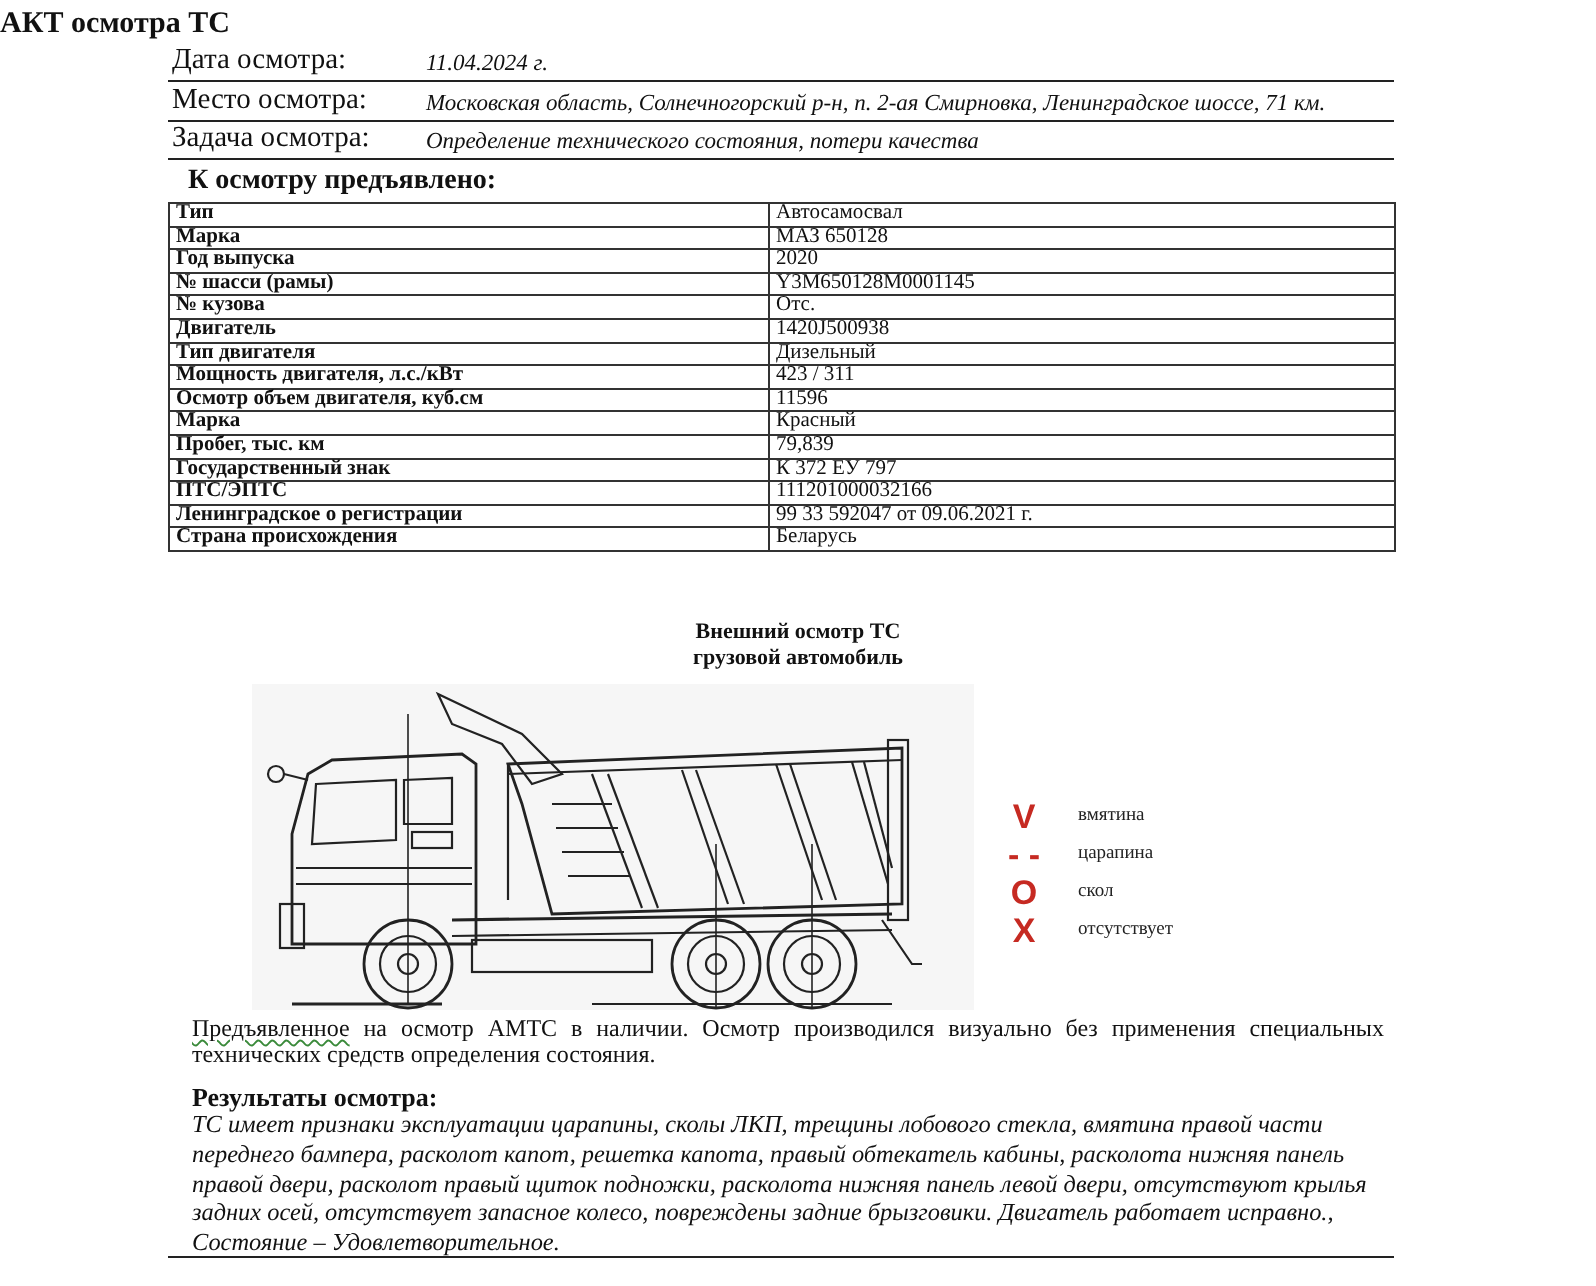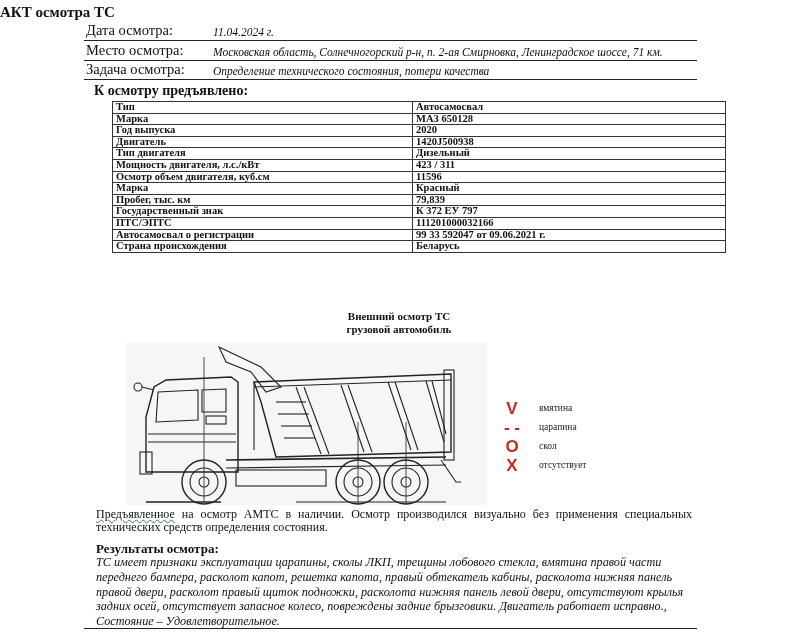--- a/index.html
+++ b/index.html
@@ -6,25 +6,25 @@
   body { width: 798px; height: 643px; position: relative; overflow: hidden;
          font-family: "Liberation Serif", "DejaVu Serif", serif; color: #111; }
   .title { position: absolute; left: 0; width: 798px; top: 4px; 
            font-weight: bold; font-size: 15px; }
   .info-row { position: absolute; left: 84px; width: 613px; height: 19px;
               border-bottom: 1.5px solid #222; }
   .info-label { position: absolute; left: 2px; bottom: 1px; font-weight: normal; font-size: 14.5px; }
   .info-value { position: absolute; left: 129px; bottom: 2px; font-style: italic; font-size: 11.5px; }
   .section-head { position: absolute; left: 94px; top: 83px; font-weight: bold; font-size: 14px; }
   table.props { position: absolute; left: 84px; top: 101px; width: 614px;
-                border-collapse: collapse; font-size: 10.5px; margin-left: 28px; }
+                border-collapse: collapse; font-size: 10.5px; }
   table.props td { border: 1px solid #333; padding: 0 3px; height: 10.6px; line-height: 10.6px;
                    white-space: nowrap; }
   table.props td.k { width: 293px; font-weight: bold; }
-  table.props td.v { font-weight: bold; }
+  table.props td.v { font-weight: normal; }
   .ext-title { position: absolute; left: 0; width: 798px; top: 310px; text-align: center;
                font-weight: bold; font-size: 11px; line-height: 13px; }
   .truck-box { position: absolute; left: 126px; top: 342px; width: 361px; height: 163px;
                background: #f6f6f6; }
   .legend { position: absolute; left: 503px; top: 400px; }
   .legend-row { position: relative; height: 19px; }
   .legend-sym { position: absolute; left: 0; width: 18px; text-align: center; color: #c62a22;
                 font-family: "Liberation Sans", sans-serif; font-weight: bold; font-size: 17px; line-height: 18px; }
   .legend-txt { position: absolute; left: 36px; top: 3px; font-size: 9.5px; color: #222; white-space: nowrap; }
   .para { position: absolute; left: 96px; top: 508px; width: 596px; font-size: 12px; line-height: 13px;
@@ -63,20 +63,28 @@
       </tr>
     <tr>
         <td class="k">Марка</td>
         <td class="v">МАЗ 650128</td>
       </tr>
     <tr>
         <td class="k">Год выпуска</td>
         <td class="v">2020</td>
       </tr>
     <tr>
+        <td class="k">№ шасси (рамы)</td>
+        <td class="v">Y3M650128M0001145</td>
+      </tr>
+    <tr>
+        <td class="k">№ кузова</td>
+        <td class="v">Отс.</td>
+      </tr>
+    <tr>
         <td class="k">Двигатель</td>
         <td class="v">1420J500938</td>
       </tr>
     <tr>
         <td class="k">Тип двигателя</td>
         <td class="v">Дизельный</td>
       </tr>
     <tr>
         <td class="k">Мощность двигателя, л.с./кВт</td>
         <td class="v">423 / 311</td>
@@ -95,21 +103,21 @@
       </tr>
     <tr>
         <td class="k">Государственный знак</td>
         <td class="v">К 372 ЕУ 797</td>
       </tr>
     <tr>
         <td class="k">ПТС/ЭПТС</td>
         <td class="v">111201000032166</td>
       </tr>
     <tr>
-        <td class="k">Автосамосвал о регистрации</td>
+        <td class="k">Ленинградское о регистрации</td>
         <td class="v">99 33 592047 от 09.06.2021 г.</td>
       </tr>
     <tr>
         <td class="k">Страна происхождения</td>
         <td class="v">Беларусь</td>
       </tr>
   </tbody>
 </table>
 
 <div class="ext-title">

